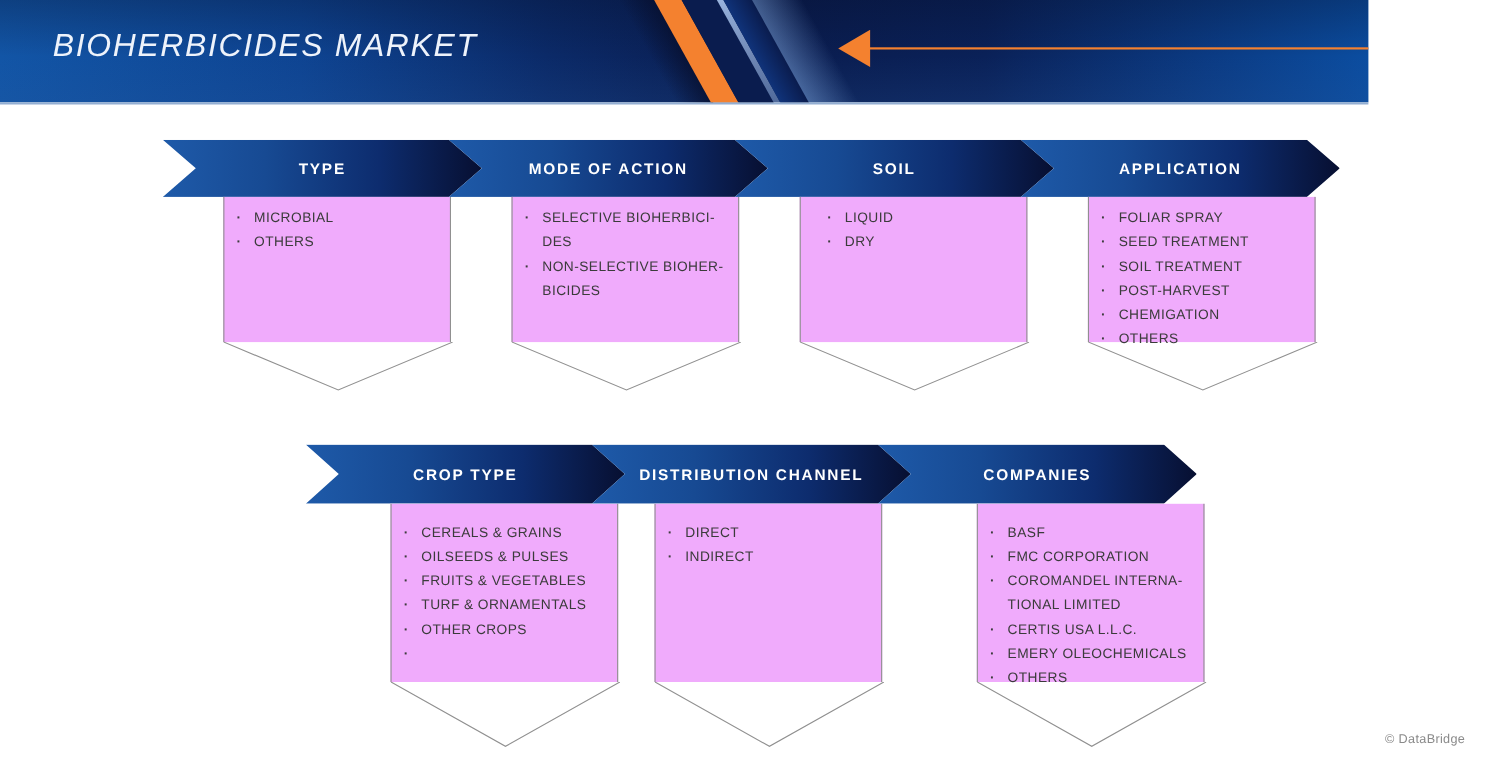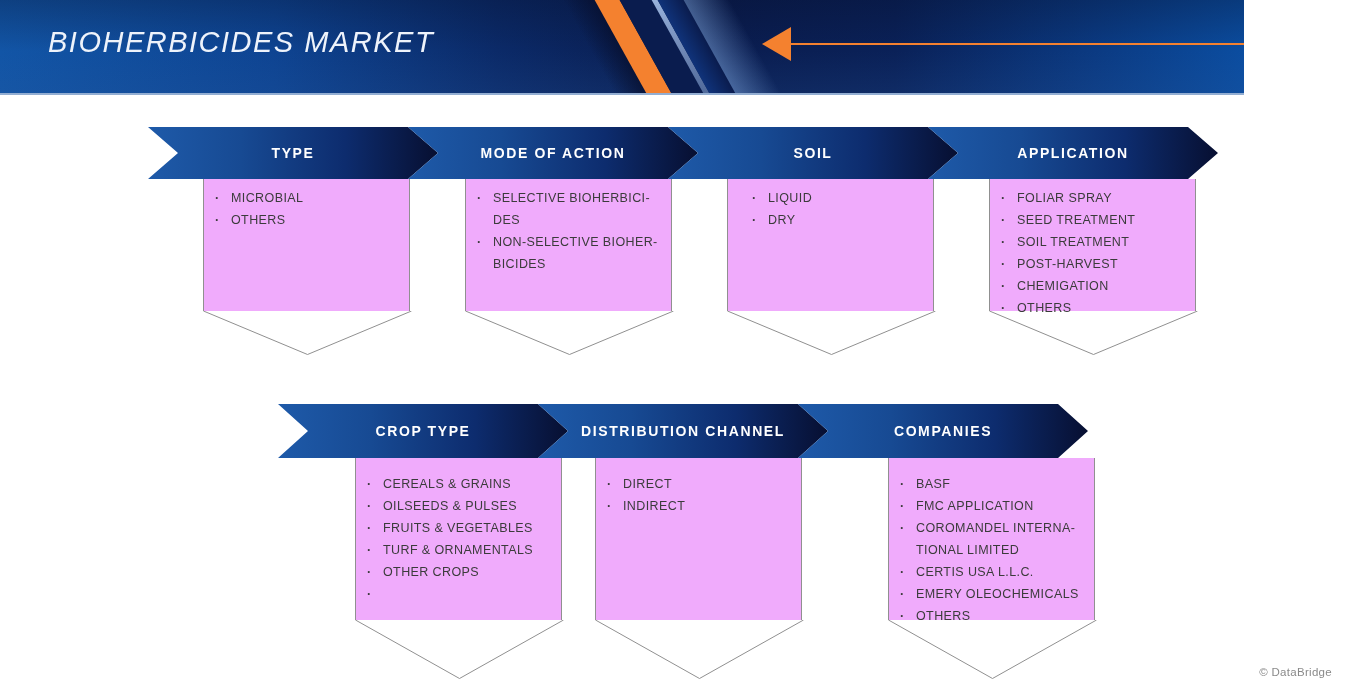--- a/index.html
+++ b/index.html
@@ -190,21 +190,21 @@
   </section>
 
   <section class="segment row2 s7">
     <div class="arrow">
       <span class="arrow-label">COMPANIES</span>
     </div>
     <div class="panel">
       <ul class="items">
 
       <li class="item"><span class="item-text">BASF</span></li>
-          <li class="item"><span class="item-text">FMC APPLICATION</span></li>
+          <li class="item"><span class="item-text">FMC CORPORATION</span></li>
           <li class="item"><span class="item-text">COROMANDEL INTERNA-
 TIONAL LIMITED</span></li>
           <li class="item"><span class="item-text">CERTIS USA L.L.C.</span></li>
           <li class="item"><span class="item-text">EMERY OLEOCHEMICALS</span></li>
           <li class="item"><span class="item-text">OTHERS</span></li>
         </ul>
       <svg class="vee" width="209" height="60" viewBox="0 0 209 60">
         <polyline points="0.5,0 104.5,58.5 208.5,0" fill="none" stroke="#909090" stroke-width="1"></polyline>
       </svg>
     </div>

